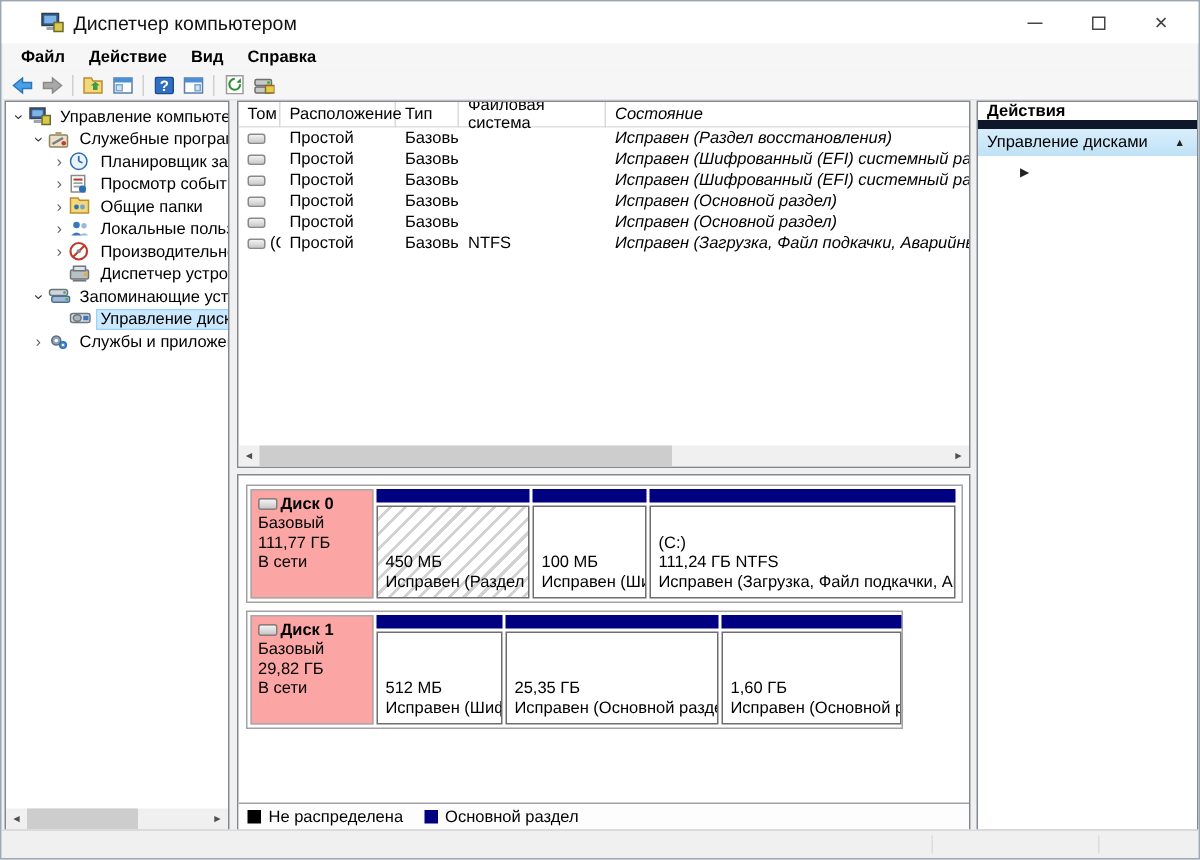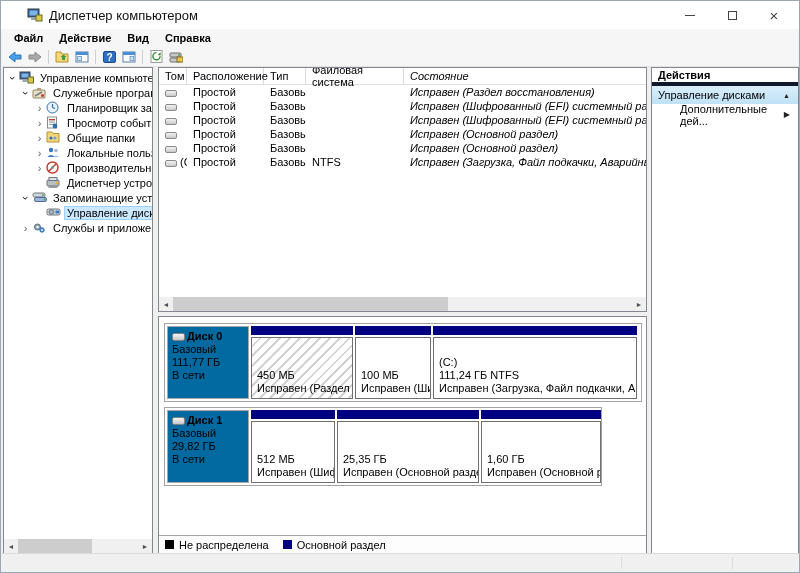--- a/index.html
+++ b/index.html
@@ -52,34 +52,34 @@
   .drive-glyph { display:inline-block; width:12px; height:7px; background:linear-gradient(#f2f2f2,#c9c9c9); border:1px solid #8a8a8a; border-radius:2px; vertical-align:middle; margin-right:3px; }
 
   
   .hscroll { position:absolute; left:0; right:0; bottom:0; height:14px; background:#f0f0f0; display:flex; align-items:center; }
   .sarrow { width:14px; height:14px; font-size:7px; color:#505050; display:flex; align-items:center; justify-content:center; flex:0 0 auto; }
   .strack { flex:1 1 auto; height:14px; position:relative; }
   .sthumb { position:absolute; top:0; height:14px; background:#cdcdcd; }
 
   
   .diskrow { position:absolute; left:5px; border:1px solid #a3a3a3; background:#fff; padding:2px; display:flex; gap:2px; }
-  .dlabel { width:82px; flex:0 0 auto; background:#0369a1; border:1px solid #a8a8a8; padding:3px 4px; line-height:13px; }
+  .dlabel { width:82px; flex:0 0 auto; background:#fca5a5; border:1px solid #a8a8a8; padding:3px 4px; line-height:13px; }
   .dname { font-weight:bold; }
   .dicon { display:inline-block; width:13px; height:8px; background:linear-gradient(#f5f5f5,#c6c6c6); border:1px solid #808080; border-radius:2px; vertical-align:-1px; margin-right:2px; }
   .part { flex:0 0 auto; display:flex; flex-direction:column; }
   .pbar { height:9px; margin-bottom:2px; }
   .pbody { flex:1 1 auto; border:1px solid #6f6f6f; background:#fff; padding:3px 5px; line-height:13px; overflow:hidden; white-space:nowrap; display:flex; flex-direction:column; justify-content:flex-end; }
   .pbody.hatch { background:repeating-linear-gradient(135deg,#ffffff 0 5px,#d2d2d2 5px 7px); }
 
   .legend { position:absolute; left:0; right:0; bottom:0; height:18px; border-top:1px solid #a3a3a3; background:#fdfdfd; display:flex; align-items:center; padding-left:6px; gap:14px; }
   .litem { display:flex; align-items:center; gap:5px; }
   .lsq { width:9px; height:9px; display:inline-block; }
 
   
-  .apane-title { height:18px; display:flex; align-items:center; padding-left:6px; font-weight:bold; border-bottom:4px solid #0f172a; }
+  .apane-title { height:18px; display:flex; align-items:center; padding-left:6px; font-weight:bold; border-bottom:6px solid #0f172a; }
   .aitem1 { height:19px; display:flex; align-items:center; justify-content:space-between; padding:0 8px 0 6px; background:linear-gradient(#d9eefb,#bfe2f6); border-bottom:1px solid #fff; }
   .aitem2 { height:19px; display:flex; align-items:center; justify-content:space-between; padding:0 8px 0 28px; }
   .a-up { font-size:7px; color:#222; } .a-right { font-size:8px; color:#222; }
 
   
   .statusbar { position:absolute; left:0; right:0; bottom:0; height:19px; background:#f0f0f0; border-top:1px solid #dadada; }
   .sdiv { position:absolute; top:3px; bottom:3px; width:1px; background:#dcdcdc; }
 </style>
 </head>
 <body>
@@ -438,21 +438,20 @@
   </div>
 </div>
 
 <div class="pane right-pane">
   <div class="apane-title">Действия</div>
   <div class="aitem1">
     <span>Управление дисками</span>
     <span class="a-up">▲</span>
   </div>
   <div class="aitem2">
-    <span>Дополнительные дей...</span>
     <span class="a-right">▶</span>
   </div>
 </div>
 
 <div class="statusbar">
   <span class="sdiv" style="left:620px;"></span>
   <span class="sdiv" style="left:731px;"></span>
 </div>
 
 </body></html>

